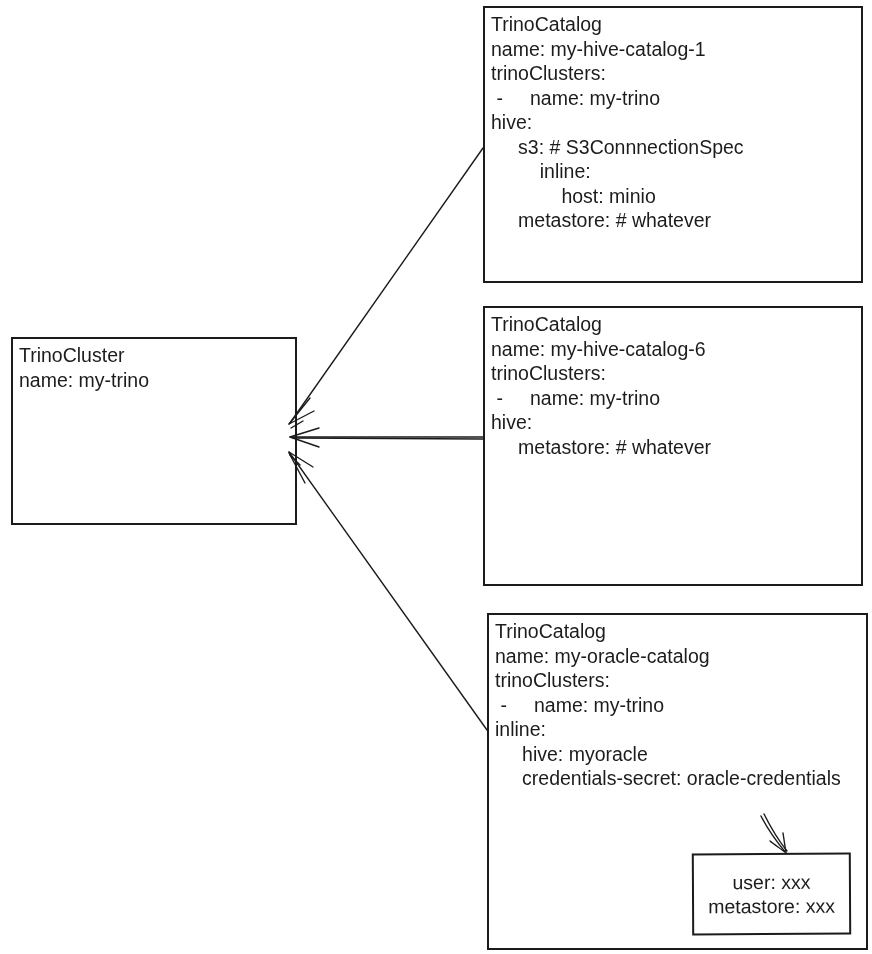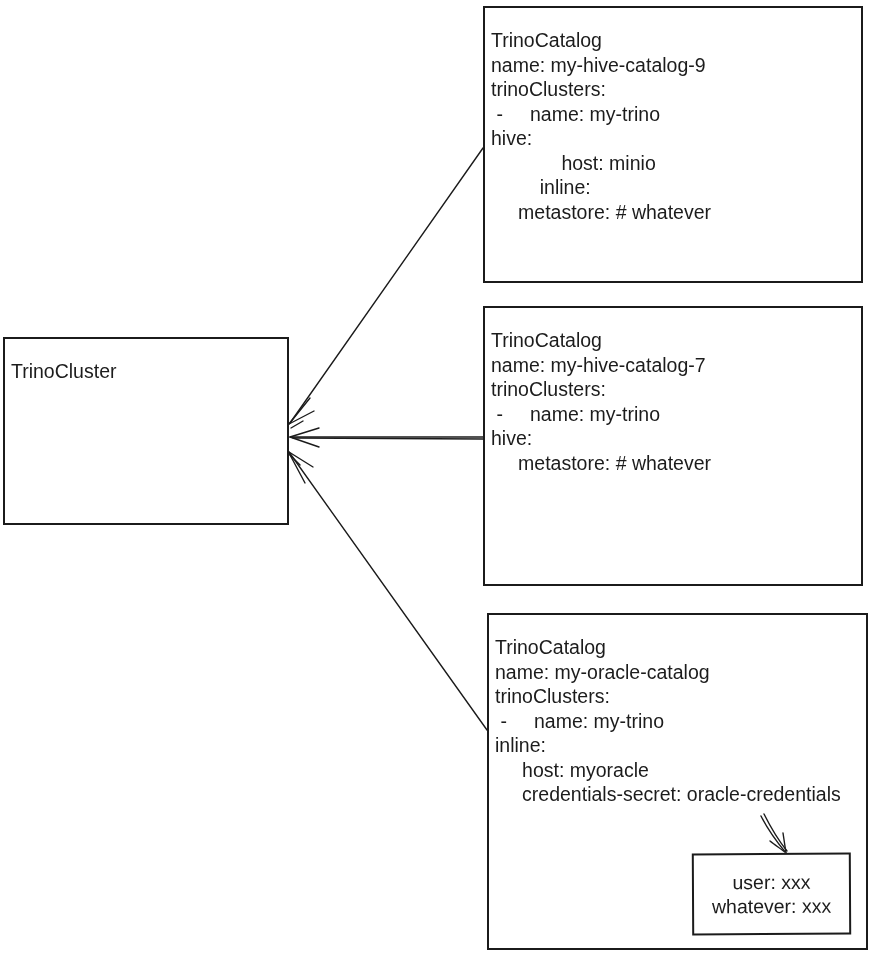--- a/index.html
+++ b/index.html
@@ -25,23 +25,23 @@
     border: 2px solid #1b1b1b;
     z-index: 2;
   }
   .box .yaml-line {
     white-space: pre;
     font-size: 19.5px;
     line-height: 24.5px;
     color: #1c1c1c;
   }
   .box .pad {
-    padding: 20px 6px;
+    padding: 4px 6px;
   }
-  #cluster-box   { left: 3px;   top: 337px; width: 286px; height: 188px; }
+  #cluster-box   { left: 11px;   top: 337px; width: 286px; height: 188px; }
   #catalog-box-1 { left: 483px; top: 6px;   width: 380px; height: 277px; }
   #catalog-box-2 { left: 483px; top: 306px; width: 380px; height: 280px; }
   #catalog-box-3 { left: 487px; top: 613px; width: 381px; height: 337px; }
   #secret-box {
     left: 692px; top: 853px; width: 159px; height: 82px;
     border-width: 2.5px;
     display: flex;
     flex-direction: column;
     align-items: center;
     justify-content: center;
@@ -51,62 +51,64 @@
   }
 </style>
 </head>
 <body>
 
 <div id="canvas">
 
   <div class="box" id="cluster-box">
     <div class="pad">
       <div class="yaml-line">TrinoCluster</div>
+      <div class="yaml-line">name: my-trino</div>
     </div>
   </div>
 
   <div class="box" id="catalog-box-1">
     <div class="pad">
       <div class="yaml-line">TrinoCatalog</div>
-      <div class="yaml-line">name: my-hive-catalog-9</div>
+      <div class="yaml-line">name: my-hive-catalog-1</div>
       <div class="yaml-line">trinoClusters:</div>
       <div class="yaml-line"> -     name: my-trino</div>
       <div class="yaml-line">hive:</div>
+      <div class="yaml-line">     s3: # S3ConnnectionSpec</div>
+      <div class="yaml-line">         inline:</div>
       <div class="yaml-line">             host: minio</div>
-      <div class="yaml-line">         inline:</div>
       <div class="yaml-line">     metastore: # whatever</div>
     </div>
   </div>
 
   <div class="box" id="catalog-box-2">
     <div class="pad">
       <div class="yaml-line">TrinoCatalog</div>
-      <div class="yaml-line">name: my-hive-catalog-7</div>
+      <div class="yaml-line">name: my-hive-catalog-6</div>
       <div class="yaml-line">trinoClusters:</div>
       <div class="yaml-line"> -     name: my-trino</div>
       <div class="yaml-line">hive:</div>
       <div class="yaml-line">     metastore: # whatever</div>
     </div>
   </div>
 
   <div class="box" id="catalog-box-3">
     <div class="pad">
       <div class="yaml-line">TrinoCatalog</div>
       <div class="yaml-line">name: my-oracle-catalog</div>
       <div class="yaml-line">trinoClusters:</div>
       <div class="yaml-line"> -     name: my-trino</div>
       <div class="yaml-line">inline:</div>
-      <div class="yaml-line">     host: myoracle</div>
+      <div class="yaml-line">     hive: myoracle</div>
       <div class="yaml-line">     credentials-secret: oracle-credentials</div>
     </div>
   </div>
 
   <div class="box" id="secret-box">
     <div class="yaml-line">user: xxx</div>
-    <div class="yaml-line">whatever: xxx</div>
+    <div class="yaml-line">metastore: xxx</div>
   </div>
 
   <svg id="connector-layer" viewBox="0 0 872 954" fill="none" stroke="#1b1b1b" stroke-width="1.4" stroke-linecap="round">
 
     <g>
       <path d="M483,148 L290,423"></path>
       <path d="M289,424 L310,398"></path>
       <path d="M289,424 L314,411"></path>
       <path d="M291,428 L303,421"></path>
     </g>

